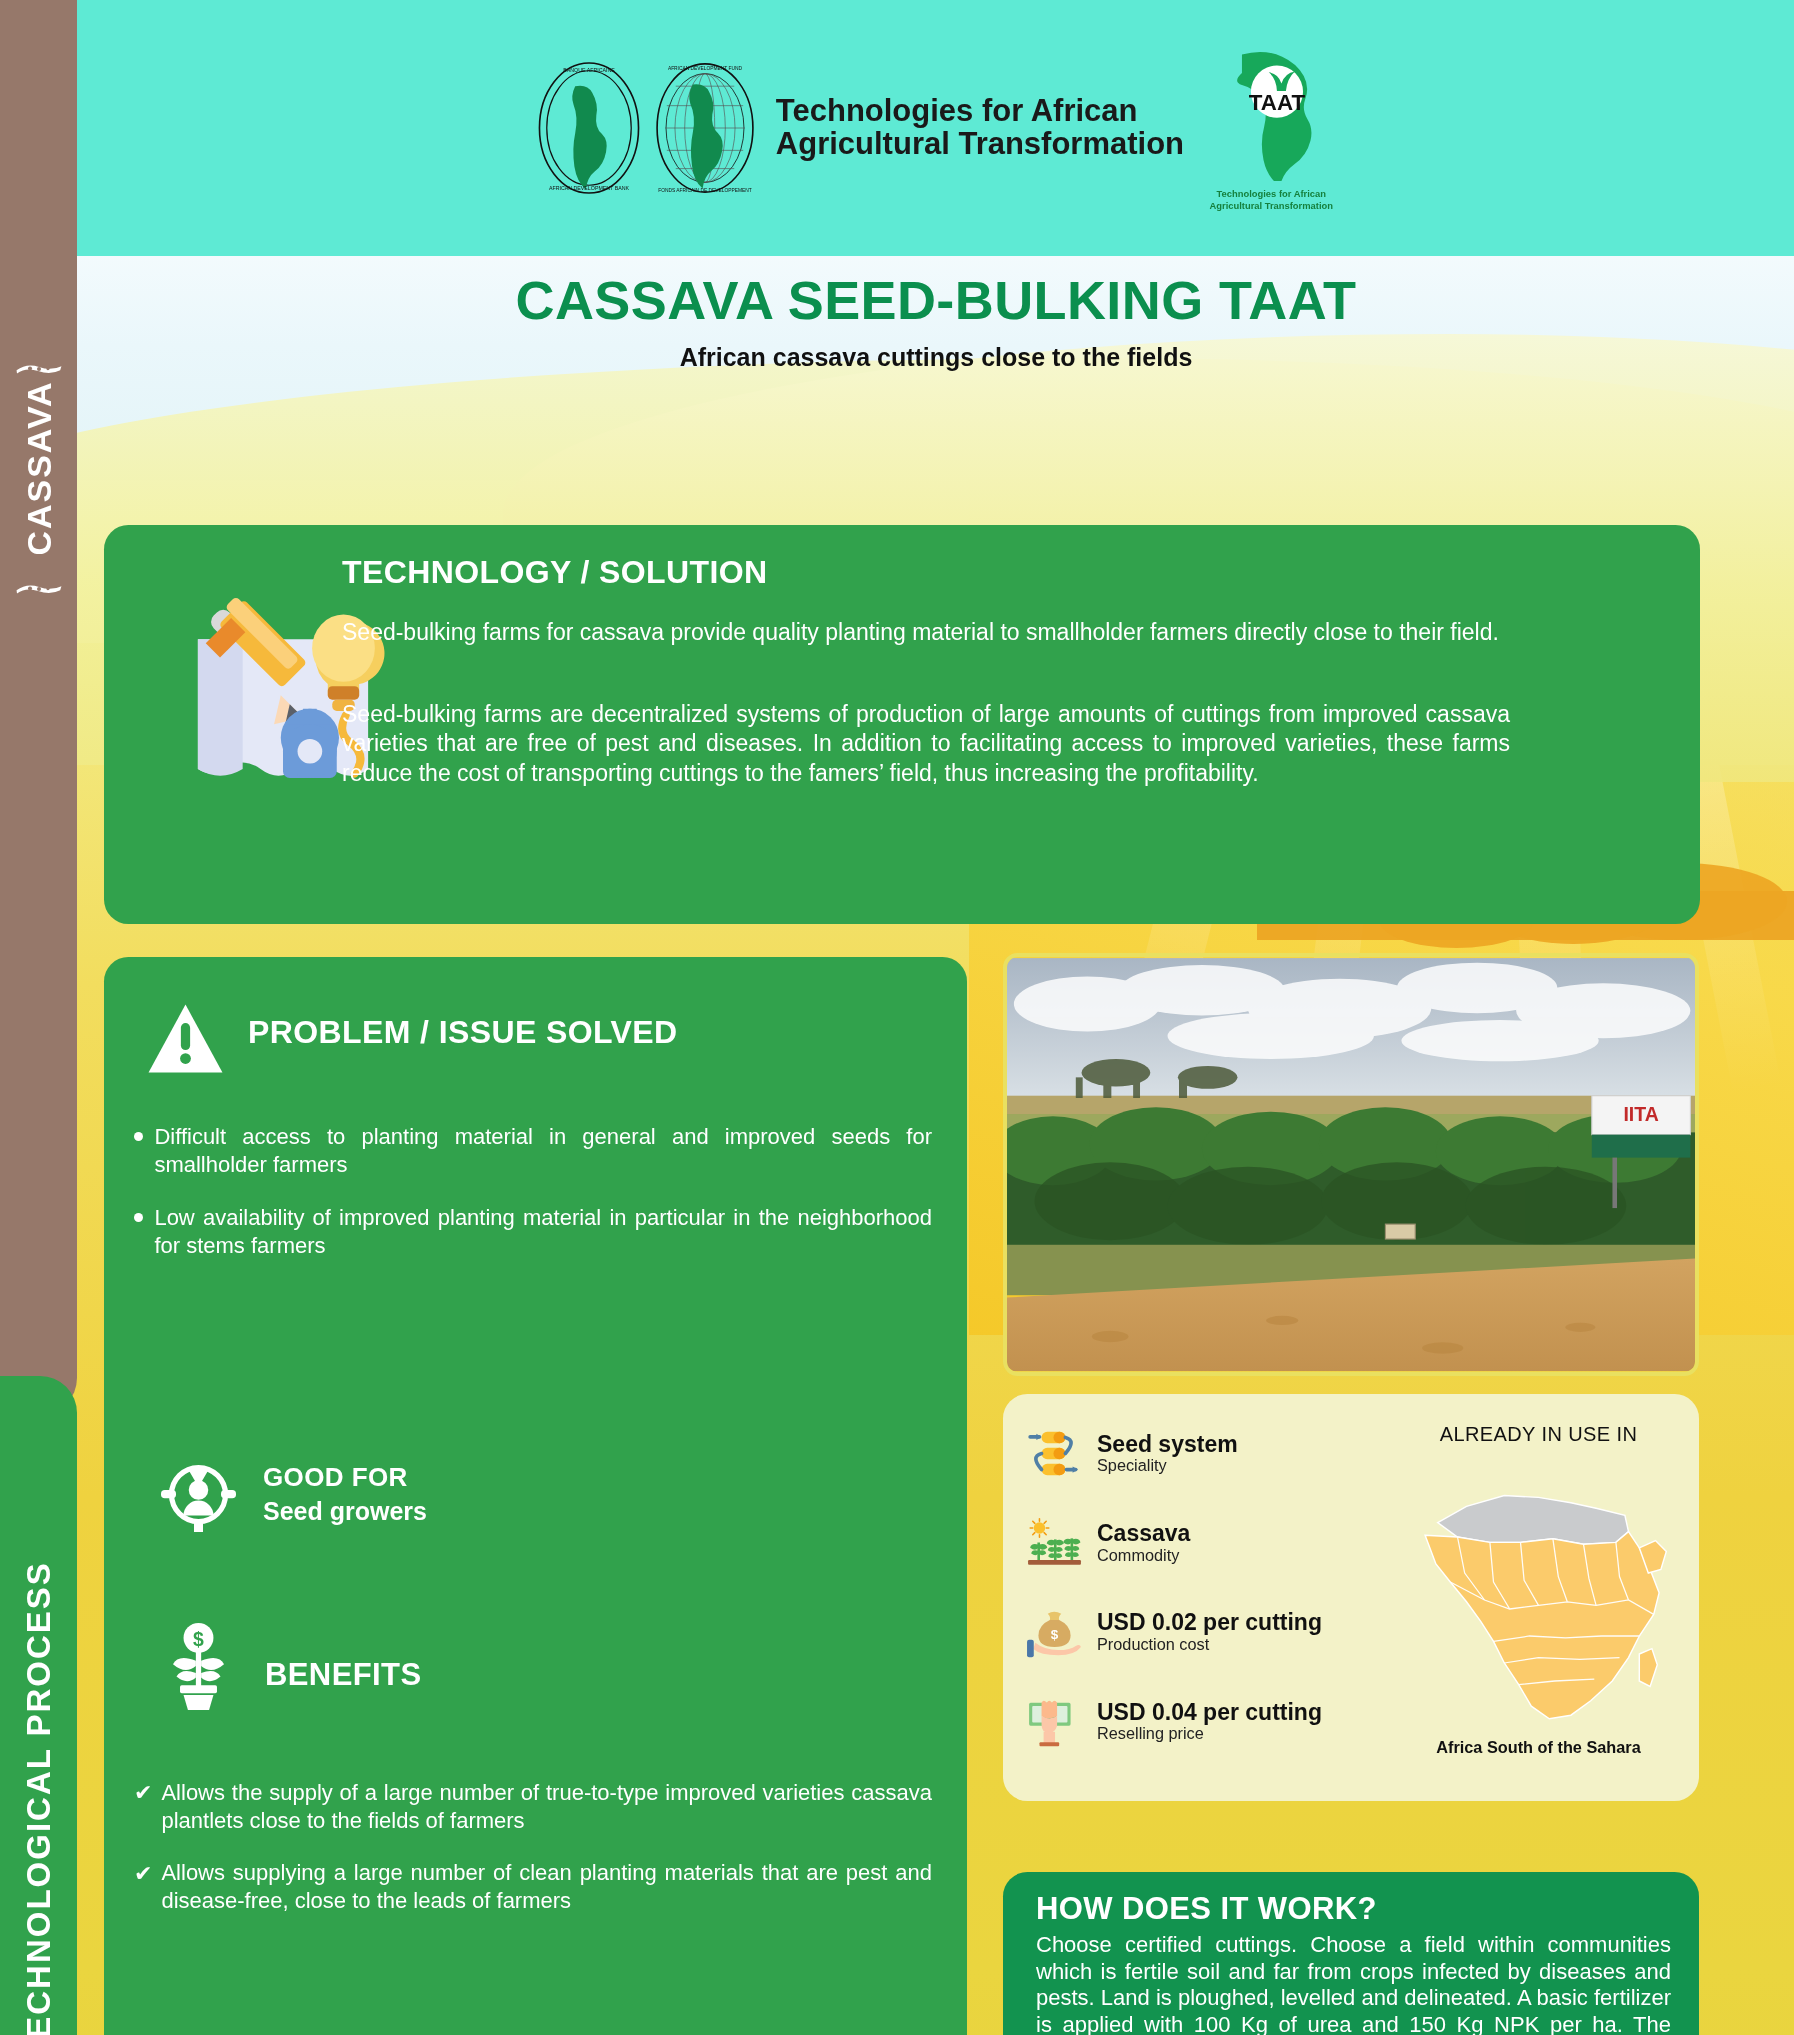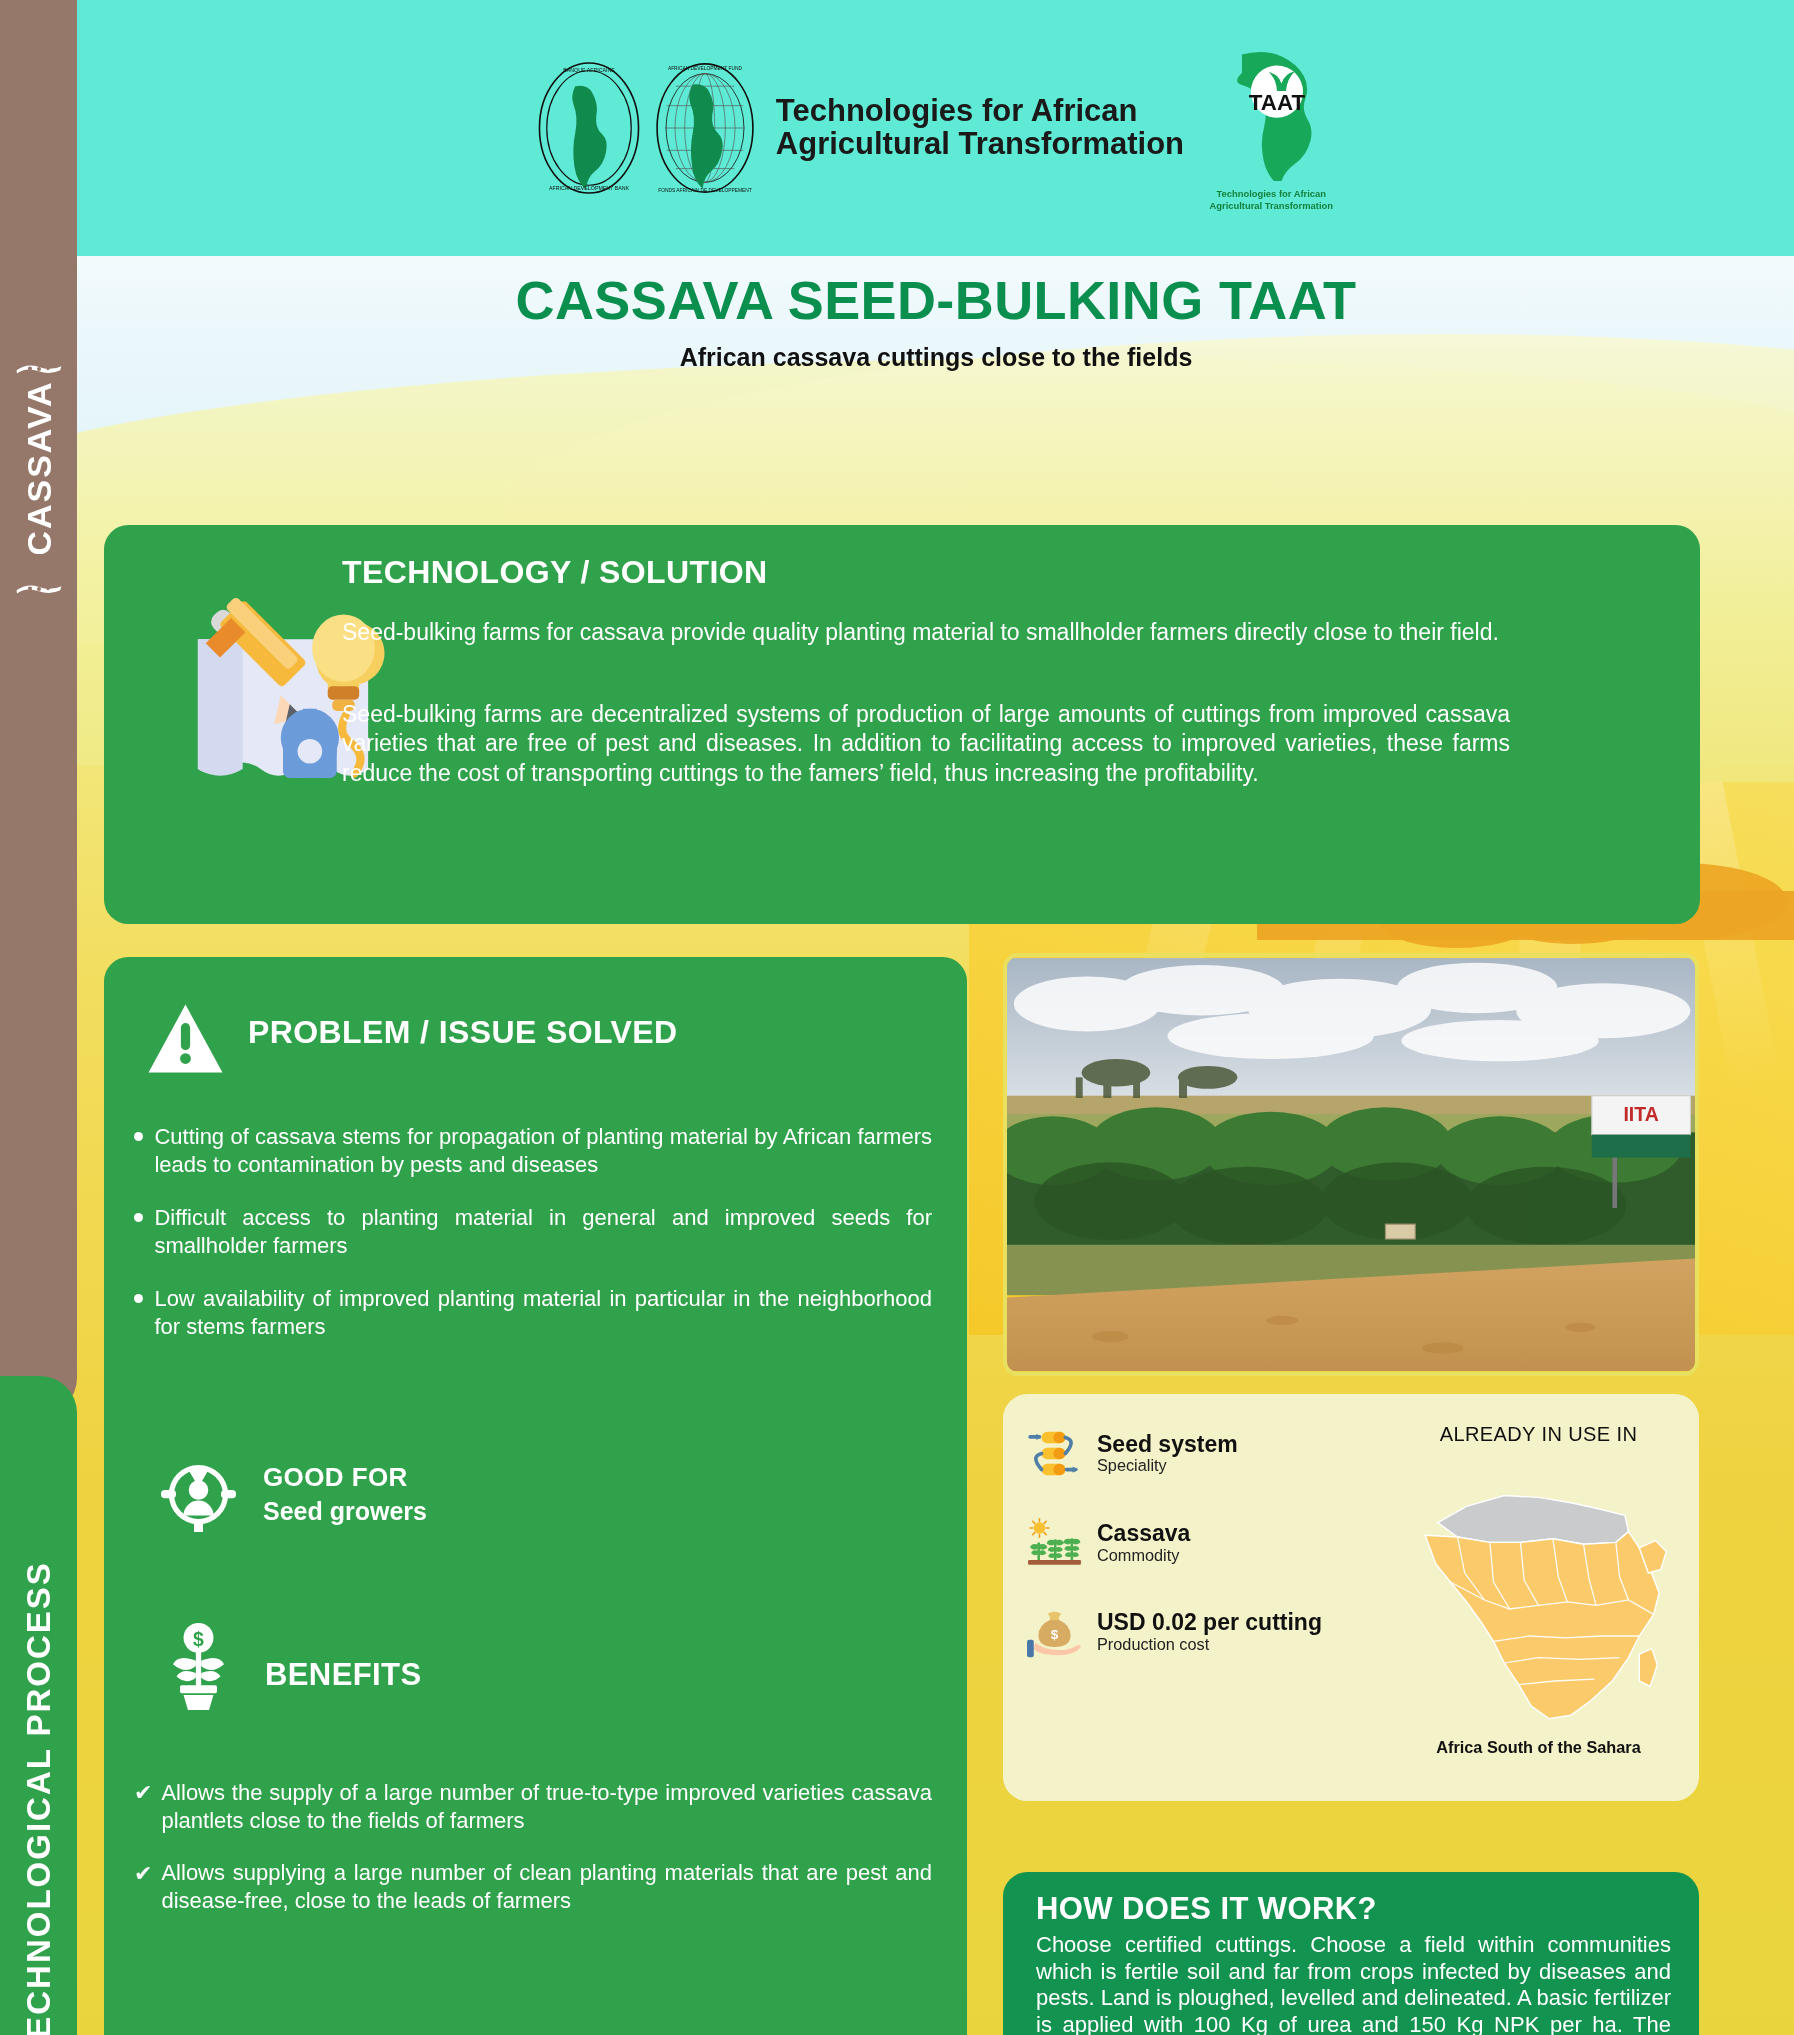--- a/index.html
+++ b/index.html
@@ -310,24 +310,20 @@
 
   <div class="card green c-problem"></div>
   <svg class="warn-icon" viewBox="0 0 100 92">
     <path d="M50 2 L98 90 H2 Z" fill="#ffffff"></path>
     <rect x="44" y="26" width="12" height="35" rx="6" fill="#31a24c"></rect>
     <circle cx="50" cy="72" r="7" fill="#31a24c"></circle>
   </svg>
   <div class="h-title prob-head">PROBLEM / ISSUE SOLVED</div>
 
   <div class="bullets">
-    <div class="bullet">
-      <div class="dot"></div>
-      <span class="t">Cutting of cassava stems for propagation of planting material by African farmers leads to contamination by pests and diseases</span>
-    </div>
     <div class="bullet">
       <div class="dot"></div>
       <span class="t">Difficult access to planting material in general and improved seeds for smallholder farmers</span>
     </div>
     <div class="bullet">
       <div class="dot"></div>
       <span class="t">Low availability of improved planting material in particular in the neighborhood for stems farmers</span>
     </div>
   </div>
 
@@ -512,20 +508,35 @@
         <text x="55" y="62" font-size="26" font-weight="bold" fill="#ffffff" text-anchor="middle" font-family="'Liberation Sans',sans-serif">$</text>
         <path d="M18 70 q18 14 44 14 q24 0 34 -8 q8 -5 10 2 q-12 16 -44 16 q-34 0 -48 -12 z" fill="#fcc7a8"></path>
         <rect x="2" y="64" width="13" height="34" rx="4" fill="#4a77a8"></rect>
       </svg>
       <div class="spec-txt">
         <div class="big">USD 0.02 per cutting</div>
         <div class="small">Production cost</div>
       </div>
     </div>
 
+    <div class="spec-row">
+      <svg class="spec-ico" viewBox="0 0 110 100">
+        <rect x="6" y="14" width="80" height="44" rx="3" fill="#7fc97f"></rect>
+        <rect x="12" y="20" width="68" height="32" rx="2" fill="#ddf0dd"></rect>
+        <ellipse cx="46" cy="36" rx="13" ry="11" fill="#6fb96f"></ellipse>
+        <path d="M30 14 q4 -8 10 0 q5 -8 10 0 q5 -8 10 0 l0 26 q-18 8 -30 0 z" fill="#fcb98c"></path>
+        <path d="M30 40 q14 8 30 0 l0 18 q-4 14 -16 14 q-14 0 -14 -16 z" fill="#fcc7a8"></path>
+        <rect x="34" y="70" width="22" height="22" fill="#fcc7a8"></rect>
+        <rect x="26" y="90" width="38" height="8" rx="2" fill="#c96b40"></rect>
+      </svg>
+      <div class="spec-txt">
+        <div class="big">USD 0.04 per cutting</div>
+        <div class="small">Reselling price</div>
+      </div>
+    </div>
   </div>
 
   <div class="map-head">ALREADY IN USE IN</div>
   <div class="map-box">
     <svg viewBox="0 0 300 290" style="width:100%;height:100%;">
       <g stroke="#ffffff" stroke-width="1.6">
         <path d="M38 64 L70 46 L112 34 L150 36 L186 42 L214 48 L246 56 L250 74 L236 86 L200 88 L166 82 L130 86 L96 86 L60 80 Z" fill="#c9cbcd"></path>
         <path d="M24 78 L60 80 L96 86 L130 86 L166 82 L200 88 L236 86 L250 74 L262 92 L274 116 L284 142 L278 166
                  L262 190 L250 214 L232 240 L208 262 L186 278 L162 282 L142 268 L128 244 L112 220 L100 196
                  L86 174 L70 152 L52 130 L36 110 Z" fill="#fbcb6b"></path>

